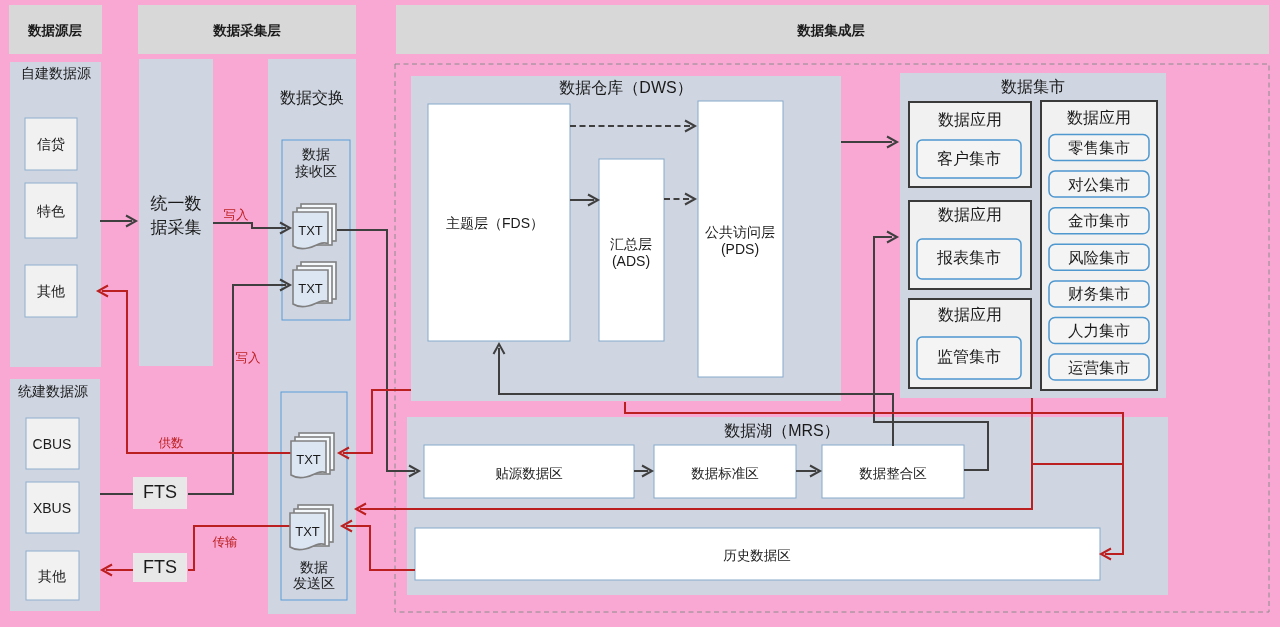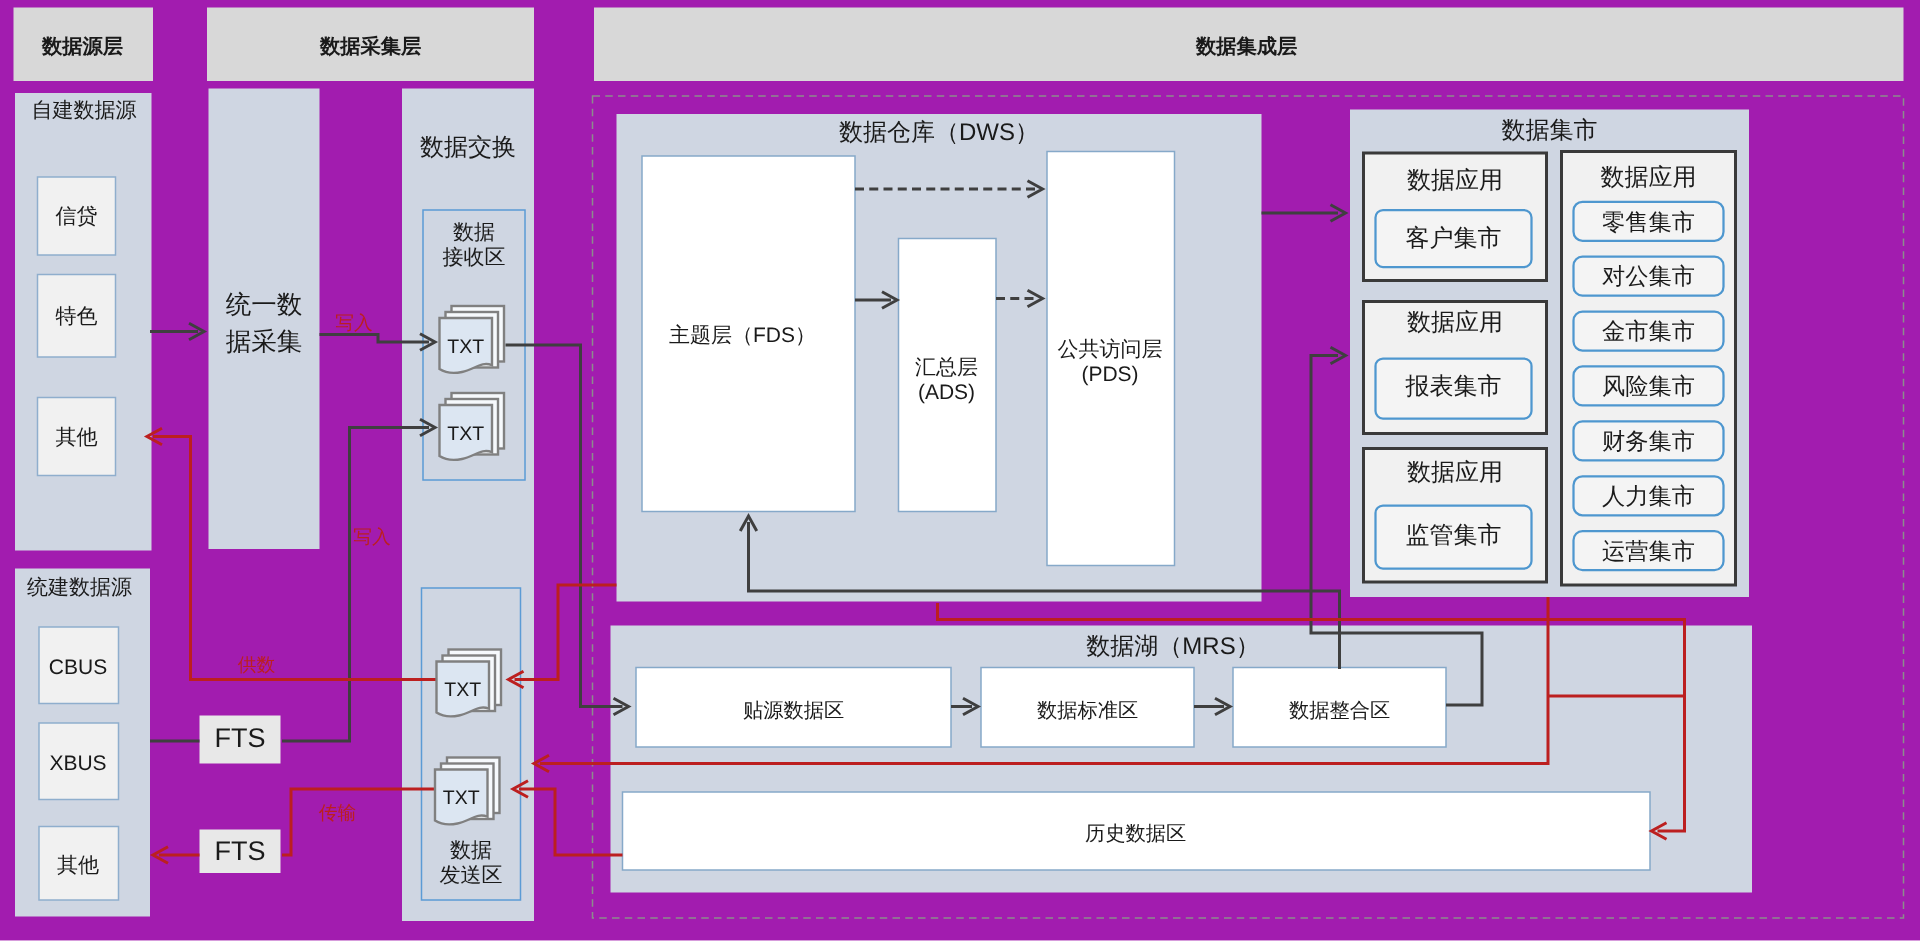--- a/index.html
+++ b/index.html
@@ -1,16 +1,16 @@
 <!DOCTYPE html>
 <html><head>
 <meta charset="utf-8">
 <style>
 html,body{margin:0;padding:0;background:#fff;}
-#page{position:relative;width:1280px;height:627px;background:#a21caf;overflow:hidden;}
+#page{position:relative;width:1280px;height:627px;background:#f9a8d4;overflow:hidden;}
 svg{display:block;}
 text{font-family:"Liberation Sans",sans-serif;fill:#1a1a1a;}
 .b{font-weight:bold;}
 .red{fill:#bc1f1f;}
 </style>
 </head>
 <body>
 <div id="page">
 <svg width="1280" height="627" viewBox="0 0 1280 627" xmlns="http://www.w3.org/2000/svg">
 

